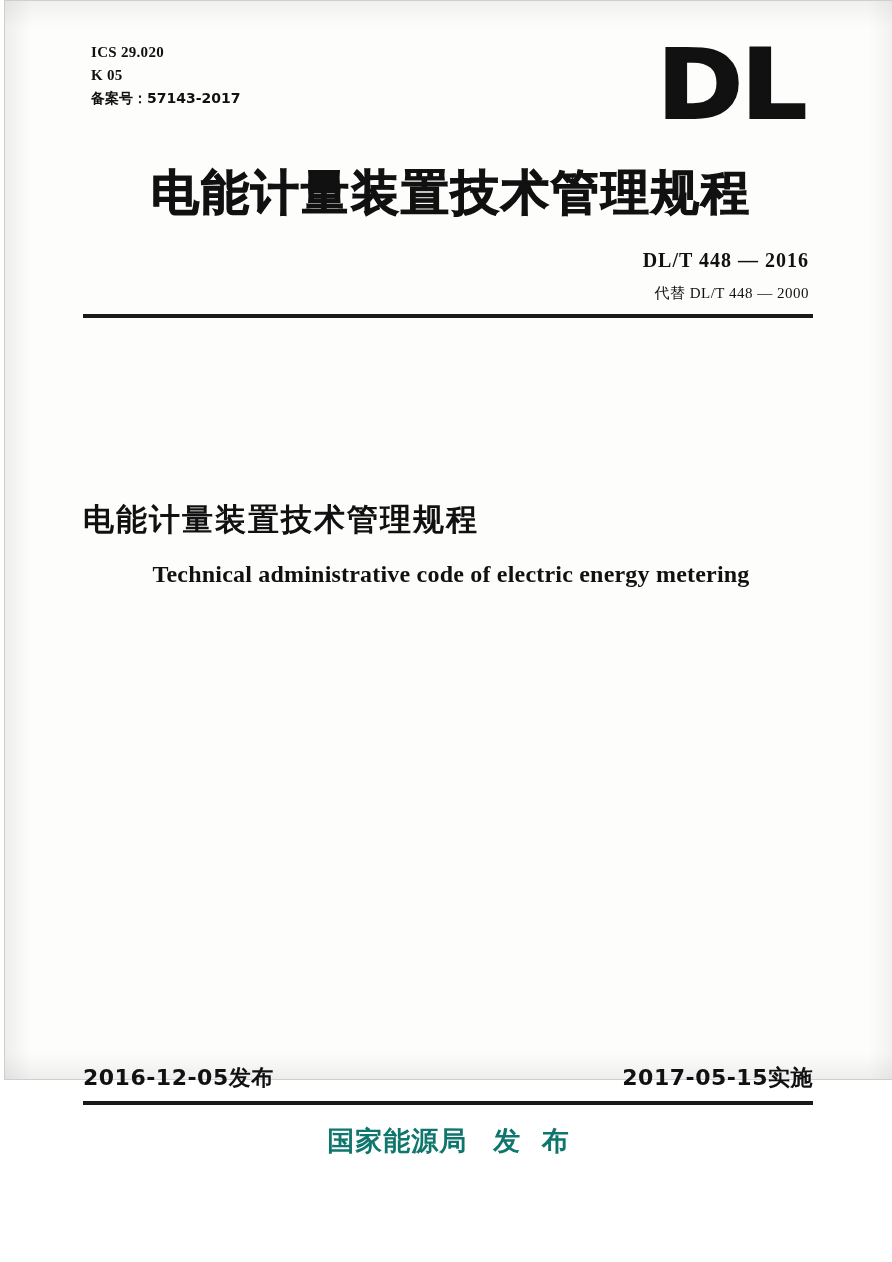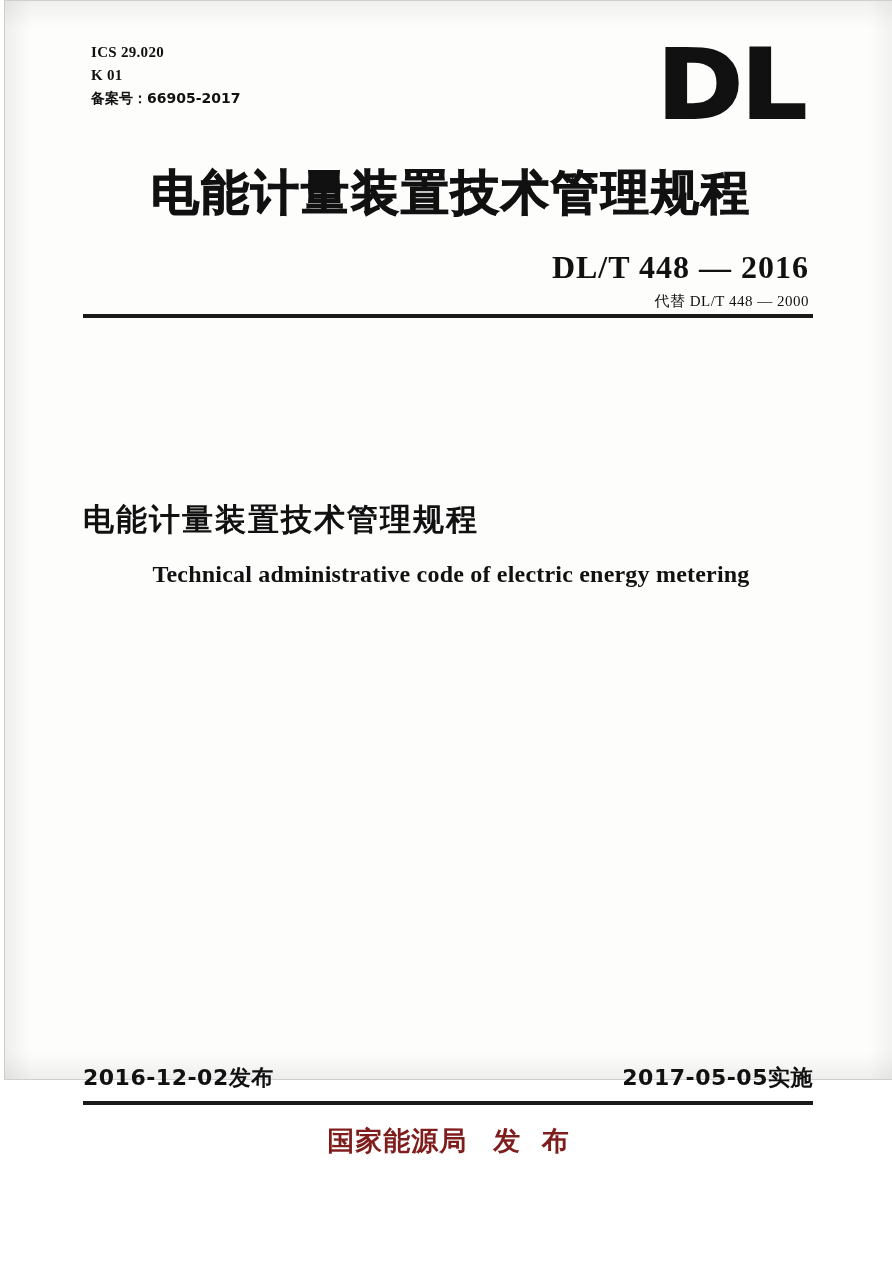--- a/index.html
+++ b/index.html
@@ -106,28 +106,28 @@
 
   
   .std-no {
     position: absolute;
     top: 248px;
     right: 10px;
     text-align: right;
     font-family: "Liberation Serif", serif;
   }
   .std-no .main {
-    font-size: 32px;
+    font-size: 20px;
     font-weight: bold;
     letter-spacing: 1px;
     color: #111;
     white-space: nowrap;
   }
   .std-no .replace {
-    margin-top: 6px;
+    margin-top: 12px;
     font-size: 15px;
     letter-spacing: 0.5px;
     color: #111;
     white-space: nowrap;
   }
 
   
   .rule-top {
     position: absolute;
     top: 313px;
@@ -196,58 +196,58 @@
   .issuer {
     position: absolute;
     top: 1122px;
     left: 0;
     width: 736px;
     text-align: center;
     font-family: "DejaVu Sans", sans-serif;
     font-weight: bold;
     font-size: 27px;
     letter-spacing: 1px;
-    color: #7f1d1d;
+    color: #0f766e;
     white-space: nowrap;
   }
   .issuer .verb {
     margin-left: 26px;
     letter-spacing: 6px;
   }
 </style>
 </head>
 <body>
 
 <div class="page">
   <div class="content">
 
     <div class="header">
       <div class="ics-block">
         <div>ICS 29.020</div>
-        <div>K 01</div>
-        <div class="ics-cn">备案号：66905-2017</div>
+        <div>K 05</div>
+        <div class="ics-cn">备案号：57143-2017</div>
       </div>
       <div class="dl-logo">DL</div>
     </div>
 
     <div class="cn-title">电能计量装置技术管理规程</div>
 
     <div class="std-no">
       <div class="main">DL/T  448 — 2016</div>
       <div class="replace">代替 DL/T  448 — 2000</div>
     </div>
 
     <div class="rule-top"></div>
 
     <div class="doc-title-cn">电能计量装置技术管理规程</div>
     <div class="doc-title-en">Technical administrative code of electric energy metering</div>
 
     <div class="date-row">
-      <div class="date-item">2016-12-02发布</div>
-      <div class="date-item">2017-05-05实施</div>
+      <div class="date-item">2016-12-05发布</div>
+      <div class="date-item">2017-05-15实施</div>
     </div>
 
     <div class="rule-bottom"></div>
 
     <div class="issuer">
       <span>国家能源局</span><span class="verb">发 布</span>
     </div>
 
   </div>
 </div>

